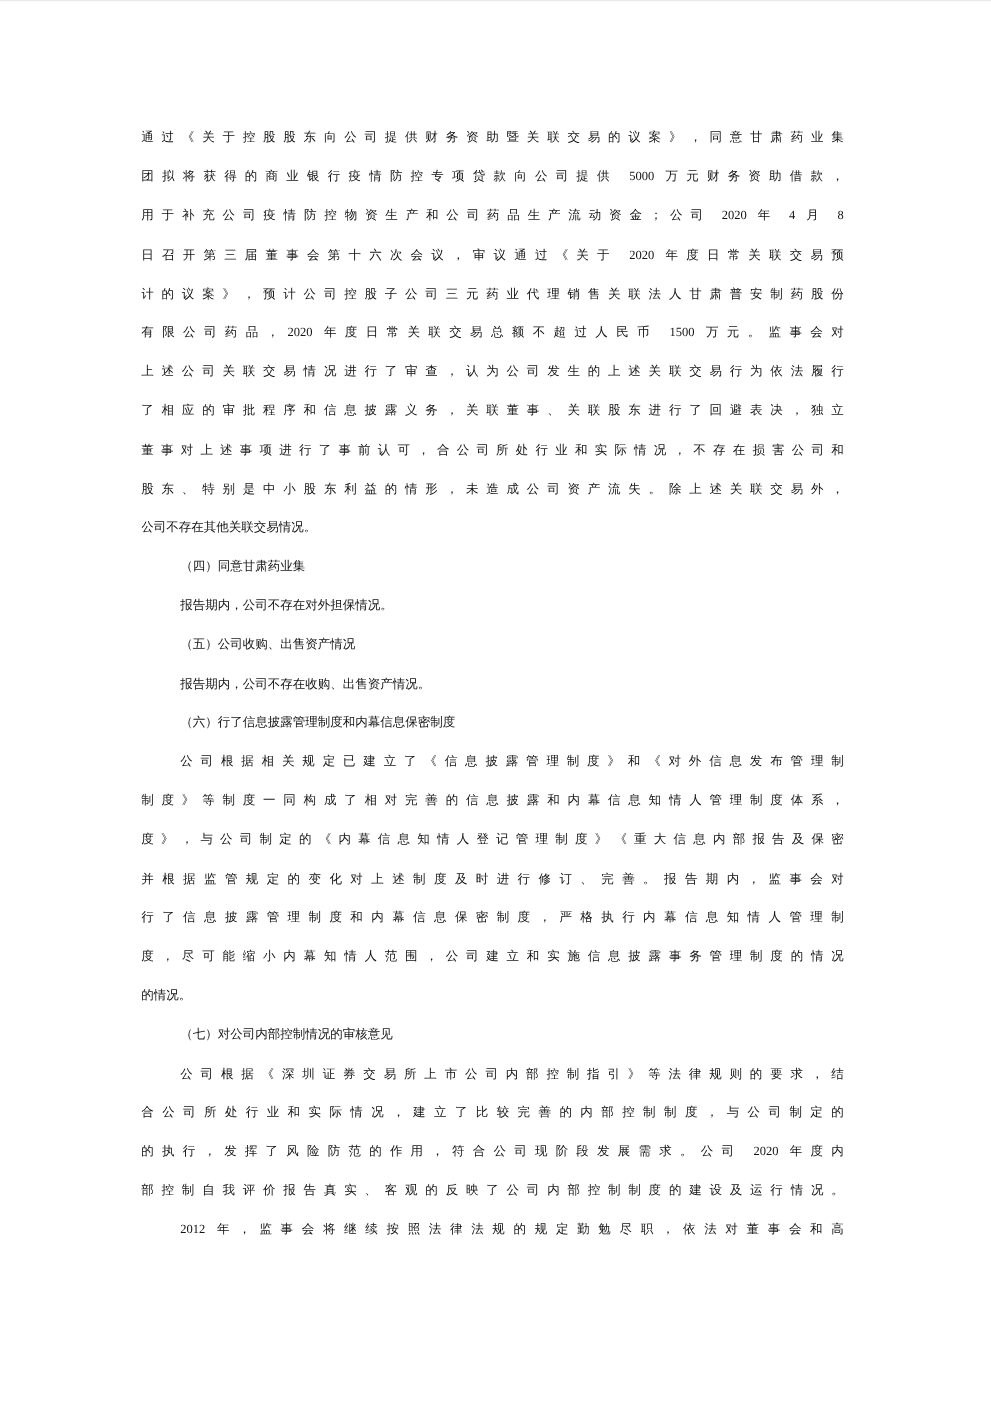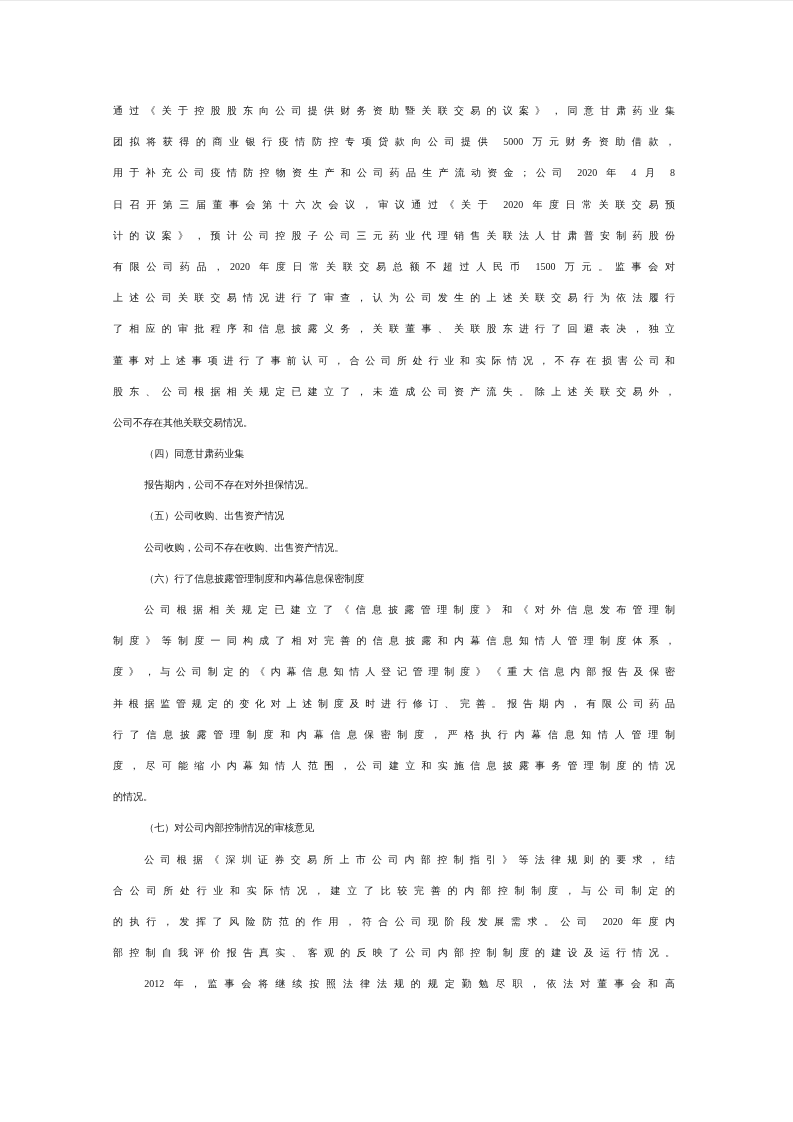--- a/index.html
+++ b/index.html
@@ -53,31 +53,31 @@
   <div class="doc-body">
       <div class="line fill">通过《关于控股股东向公司提供财务资助暨关联交易的议案》，同意甘肃药业集</div>
       <div class="line fill">团拟将获得的商业银行疫情防控专项贷款向公司提供 5000 万元财务资助借款，</div>
       <div class="line fill">用于补充公司疫情防控物资生产和公司药品生产流动资金；公司 2020 年 4 月 8</div>
       <div class="line fill">日召开第三届董事会第十六次会议，审议通过《关于 2020 年度日常关联交易预</div>
       <div class="line fill">计的议案》，预计公司控股子公司三元药业代理销售关联法人甘肃普安制药股份</div>
       <div class="line fill">有限公司药品，2020 年度日常关联交易总额不超过人民币 1500 万元。监事会对</div>
       <div class="line fill">上述公司关联交易情况进行了审查，认为公司发生的上述关联交易行为依法履行</div>
       <div class="line fill">了相应的审批程序和信息披露义务，关联董事、关联股东进行了回避表决，独立</div>
       <div class="line fill">董事对上述事项进行了事前认可，合公司所处行业和实际情况，不存在损害公司和</div>
-      <div class="line fill">股东、公司根据相关规定已建立了，未造成公司资产流失。除上述关联交易外，</div>
+      <div class="line fill">股东、特别是中小股东利益的情形，未造成公司资产流失。除上述关联交易外，</div>
       <div class="line">公司不存在其他关联交易情况。</div>
       <div class="line indent">（四）同意甘肃药业集</div>
       <div class="line indent">报告期内，公司不存在对外担保情况。</div>
       <div class="line indent">（五）公司收购、出售资产情况</div>
-      <div class="line indent">公司收购，公司不存在收购、出售资产情况。</div>
+      <div class="line indent">报告期内，公司不存在收购、出售资产情况。</div>
       <div class="line indent">（六）行了信息披露管理制度和内幕信息保密制度</div>
       <div class="line fill indent">公司根据相关规定已建立了《信息披露管理制度》和《对外信息发布管理制</div>
       <div class="line fill">制度》等制度一同构成了相对完善的信息披露和内幕信息知情人管理制度体系，</div>
       <div class="line fill">度》，与公司制定的《内幕信息知情人登记管理制度》《重大信息内部报告及保密</div>
-      <div class="line fill">并根据监管规定的变化对上述制度及时进行修订、完善。报告期内，有限公司药品</div>
+      <div class="line fill">并根据监管规定的变化对上述制度及时进行修订、完善。报告期内，监事会对</div>
       <div class="line fill">行了信息披露管理制度和内幕信息保密制度，严格执行内幕信息知情人管理制</div>
       <div class="line fill">度，尽可能缩小内幕知情人范围，公司建立和实施信息披露事务管理制度的情况</div>
       <div class="line">的情况。</div>
       <div class="line indent">（七）对公司内部控制情况的审核意见</div>
       <div class="line fill indent">公司根据《深圳证券交易所上市公司内部控制指引》等法律规则的要求，结</div>
       <div class="line fill">合公司所处行业和实际情况，建立了比较完善的内部控制制度，与公司制定的</div>
       <div class="line fill">的执行，发挥了风险防范的作用，符合公司现阶段发展需求。公司 2020 年度内</div>
       <div class="line fill">部控制自我评价报告真实、客观的反映了公司内部控制制度的建设及运行情况。</div>
       <div class="line fill indent">2012 年，监事会将继续按照法律法规的规定勤勉尽职，依法对董事会和高</div>
     </div>

